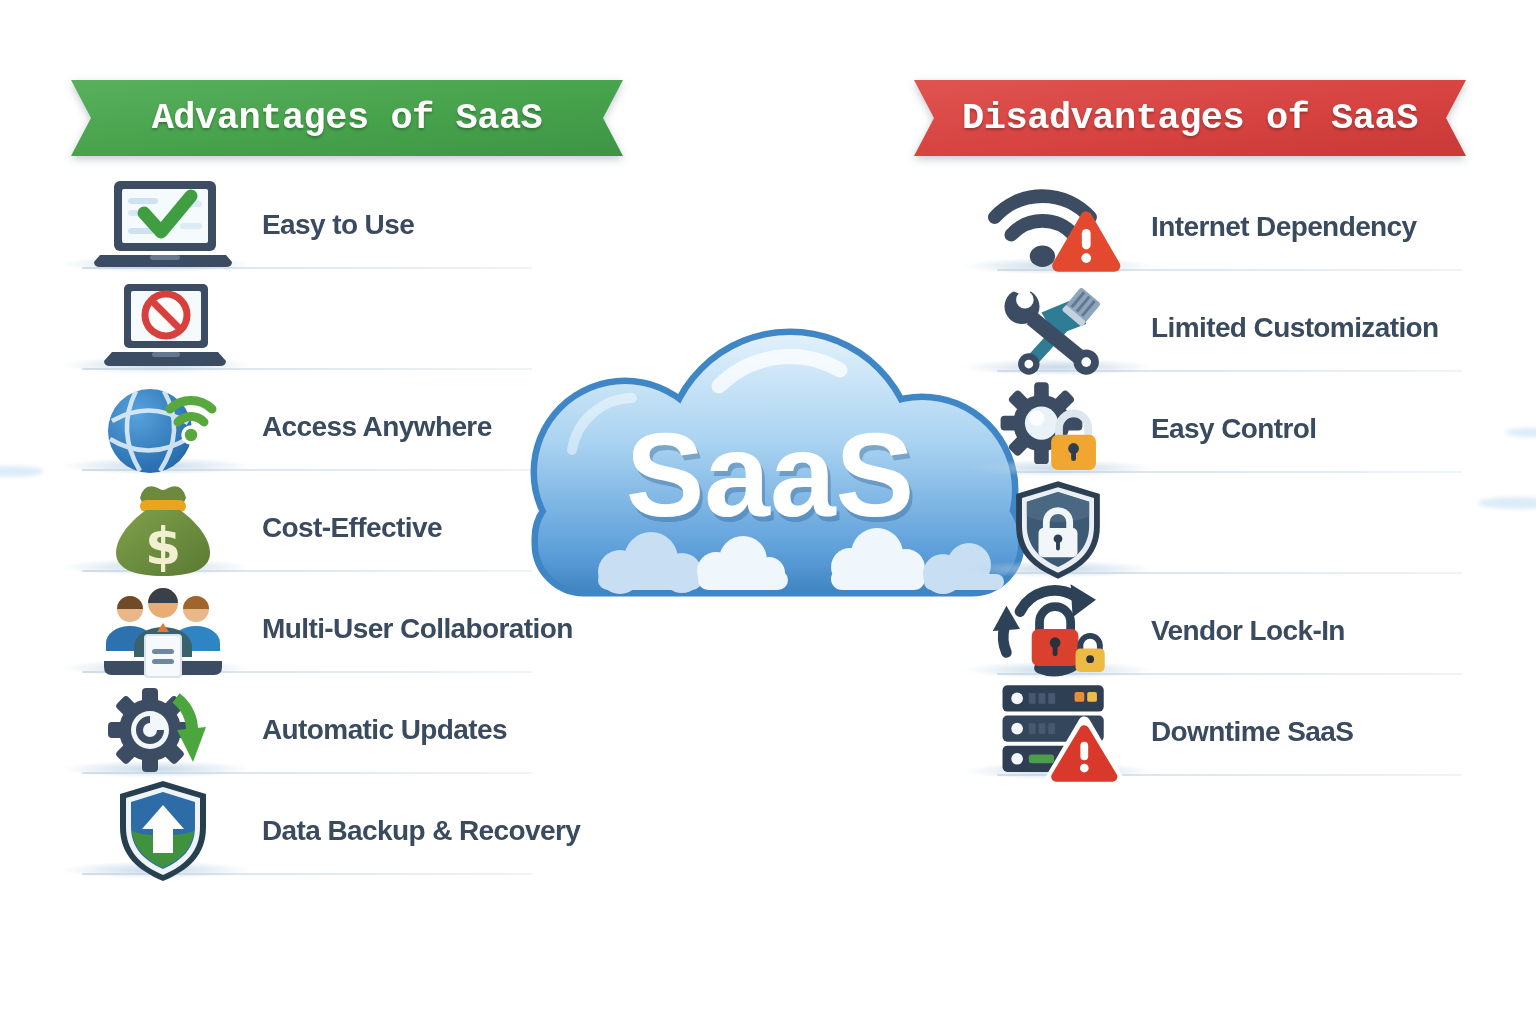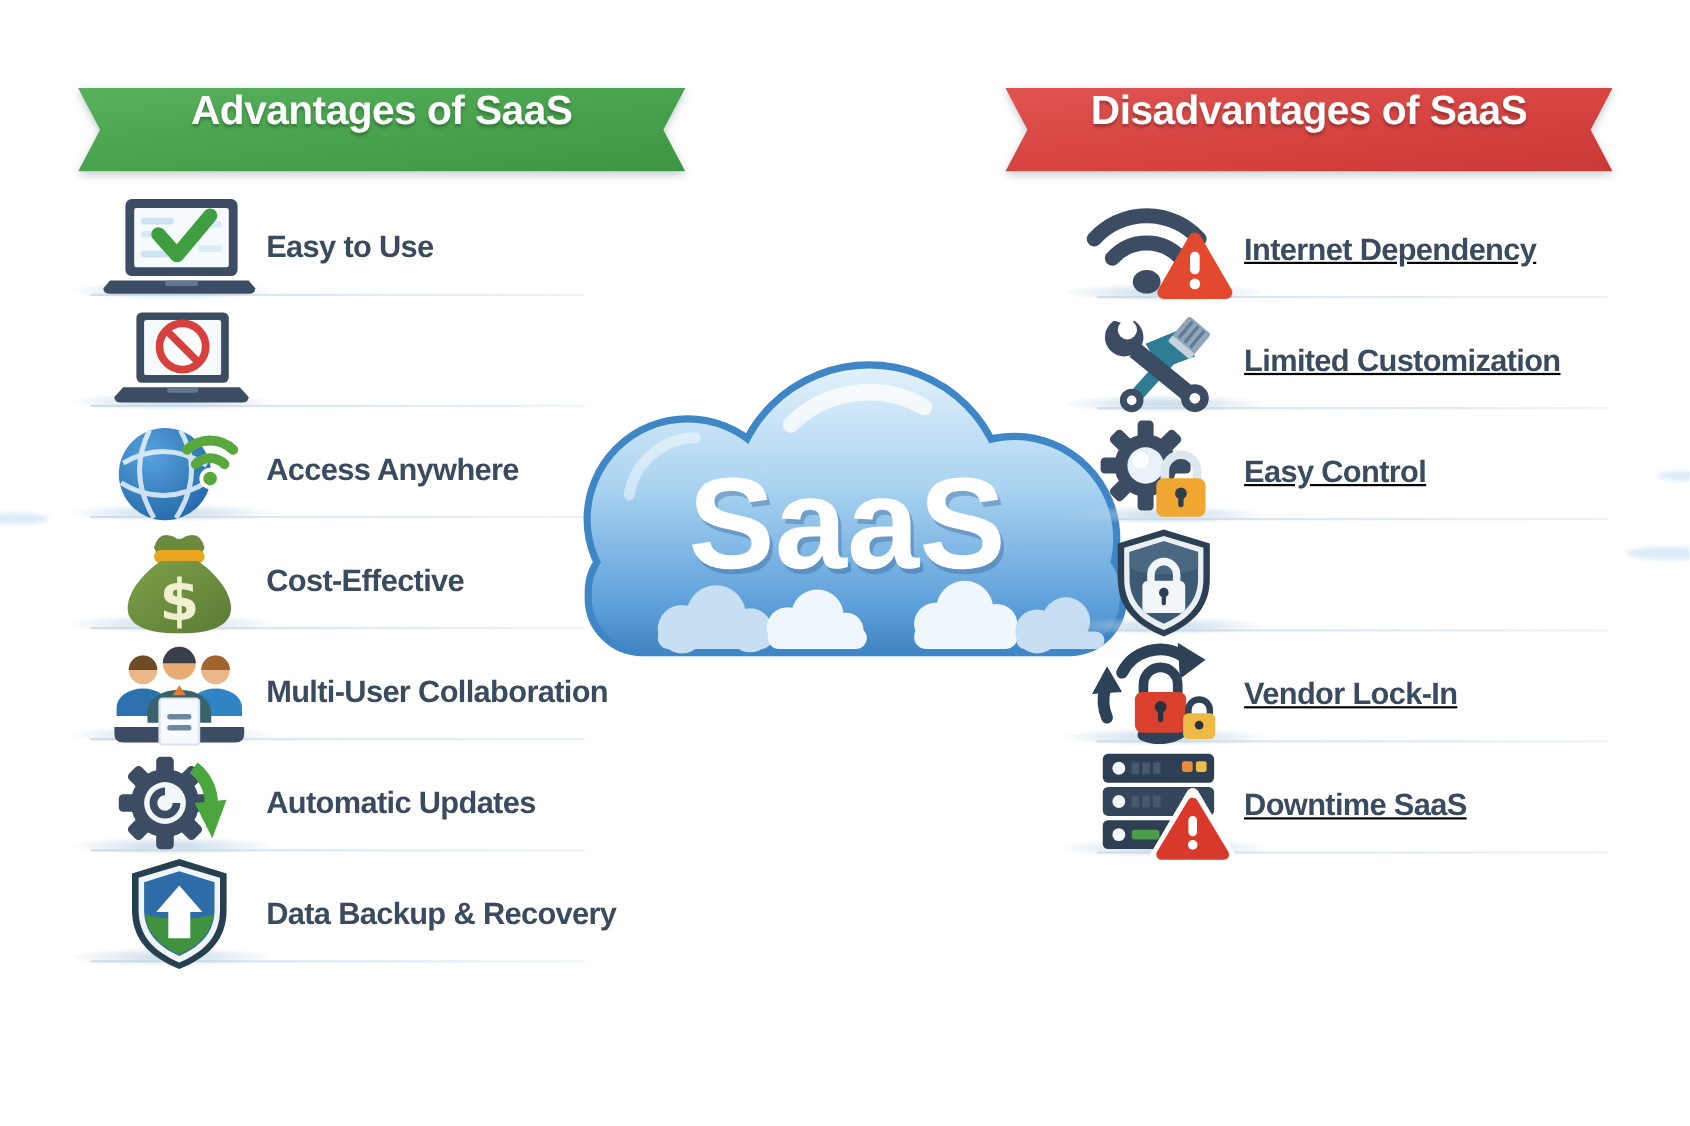--- a/index.html
+++ b/index.html
@@ -9,40 +9,40 @@
     background:#ffffff; overflow:hidden;
     font-family:"Liberation Sans", sans-serif;
   }
   
   .ribbon-wrap { position:absolute; top:80px; width:552px; height:76px;
     filter:drop-shadow(0 3px 4px rgba(40,60,80,.28)); }
   .ribbon-wrap.green { left:71px; }
   .ribbon-wrap.red   { left:914px; }
   .ribbon { width:100%; height:100%;
     clip-path:polygon(0 0, 100% 0, calc(100% - 20px) 50%, 100% 100%, 0 100%, 20px 50%);
-    display:flex; align-items:flex-start; justify-content:center; }
+    display:flex; align-items:center; justify-content:center;font-family:Liberation Mono, monospace; }
   .ribbon.green { background:linear-gradient(173deg,#58b05c 0%,#47a24c 55%,#3d9544 100%); }
   .ribbon.red   { background:linear-gradient(173deg,#e05450 0%,#d64341 55%,#c93936 100%); }
   .ribbon-title { color:#ffffff; font-size:37px; font-weight:bold;
     letter-spacing:-0.5px; text-shadow:0 2px 3px rgba(0,0,0,.28); white-space:nowrap; }
   
   .list { position:absolute; }
   .list.left  { left:70px;  top:174px; width:462px; }
-  .list.right { left:985px; top:176px; width:477px;text-decoration:underline; }
+  .list.right { left:985px; top:176px; width:477px; }
   .row { position:relative; height:101px; display:flex; align-items:center; }
   .icon-wrap { position:relative; height:100%; flex:0 0 auto;
     display:flex; align-items:center; justify-content:center; z-index:2; }
   .left  .icon-wrap { width:172px; padding-left:14px; }
   .right .icon-wrap { width:146px; }
   .icon-wrap svg { position:relative; z-index:2; display:block; }
   .icon-shadow { position:absolute; z-index:1; bottom:2px; left:50%;
     transform:translateX(-50%); width:200px; height:18px; border-radius:50%;
     background:radial-gradient(ellipse at center, rgba(186,208,226,.8) 0%, rgba(186,208,226,0) 68%); }
   .label { font-size:28px; font-weight:bold; color:#3a4b60;
-    letter-spacing:-0.6px; margin-left:0; white-space:nowrap; z-index:2; }
+    letter-spacing:-0.6px; margin-left:20px; white-space:nowrap; z-index:2; }
   .divider { position:absolute; left:12px; right:0; bottom:6px; height:2px;
     background:linear-gradient(90deg,#d3e0ea 0%,#e2ebf2 60%,#eef4f8 100%);
     border-radius:1px; z-index:0; }
   
   .cloud-box { position:absolute; left:520px; top:322px; width:512px; height:282px; }
   
   .wisp { position:absolute; border-radius:50%; background:#dcebf7; filter:blur(2px); }
   .wisp.w1 { left:-26px; top:466px; width:70px; height:11px; }
   .wisp.w2 { left:1478px; top:497px; width:80px; height:12px; }
   .wisp.w3 { left:1506px; top:428px; width:50px; height:9px; }

